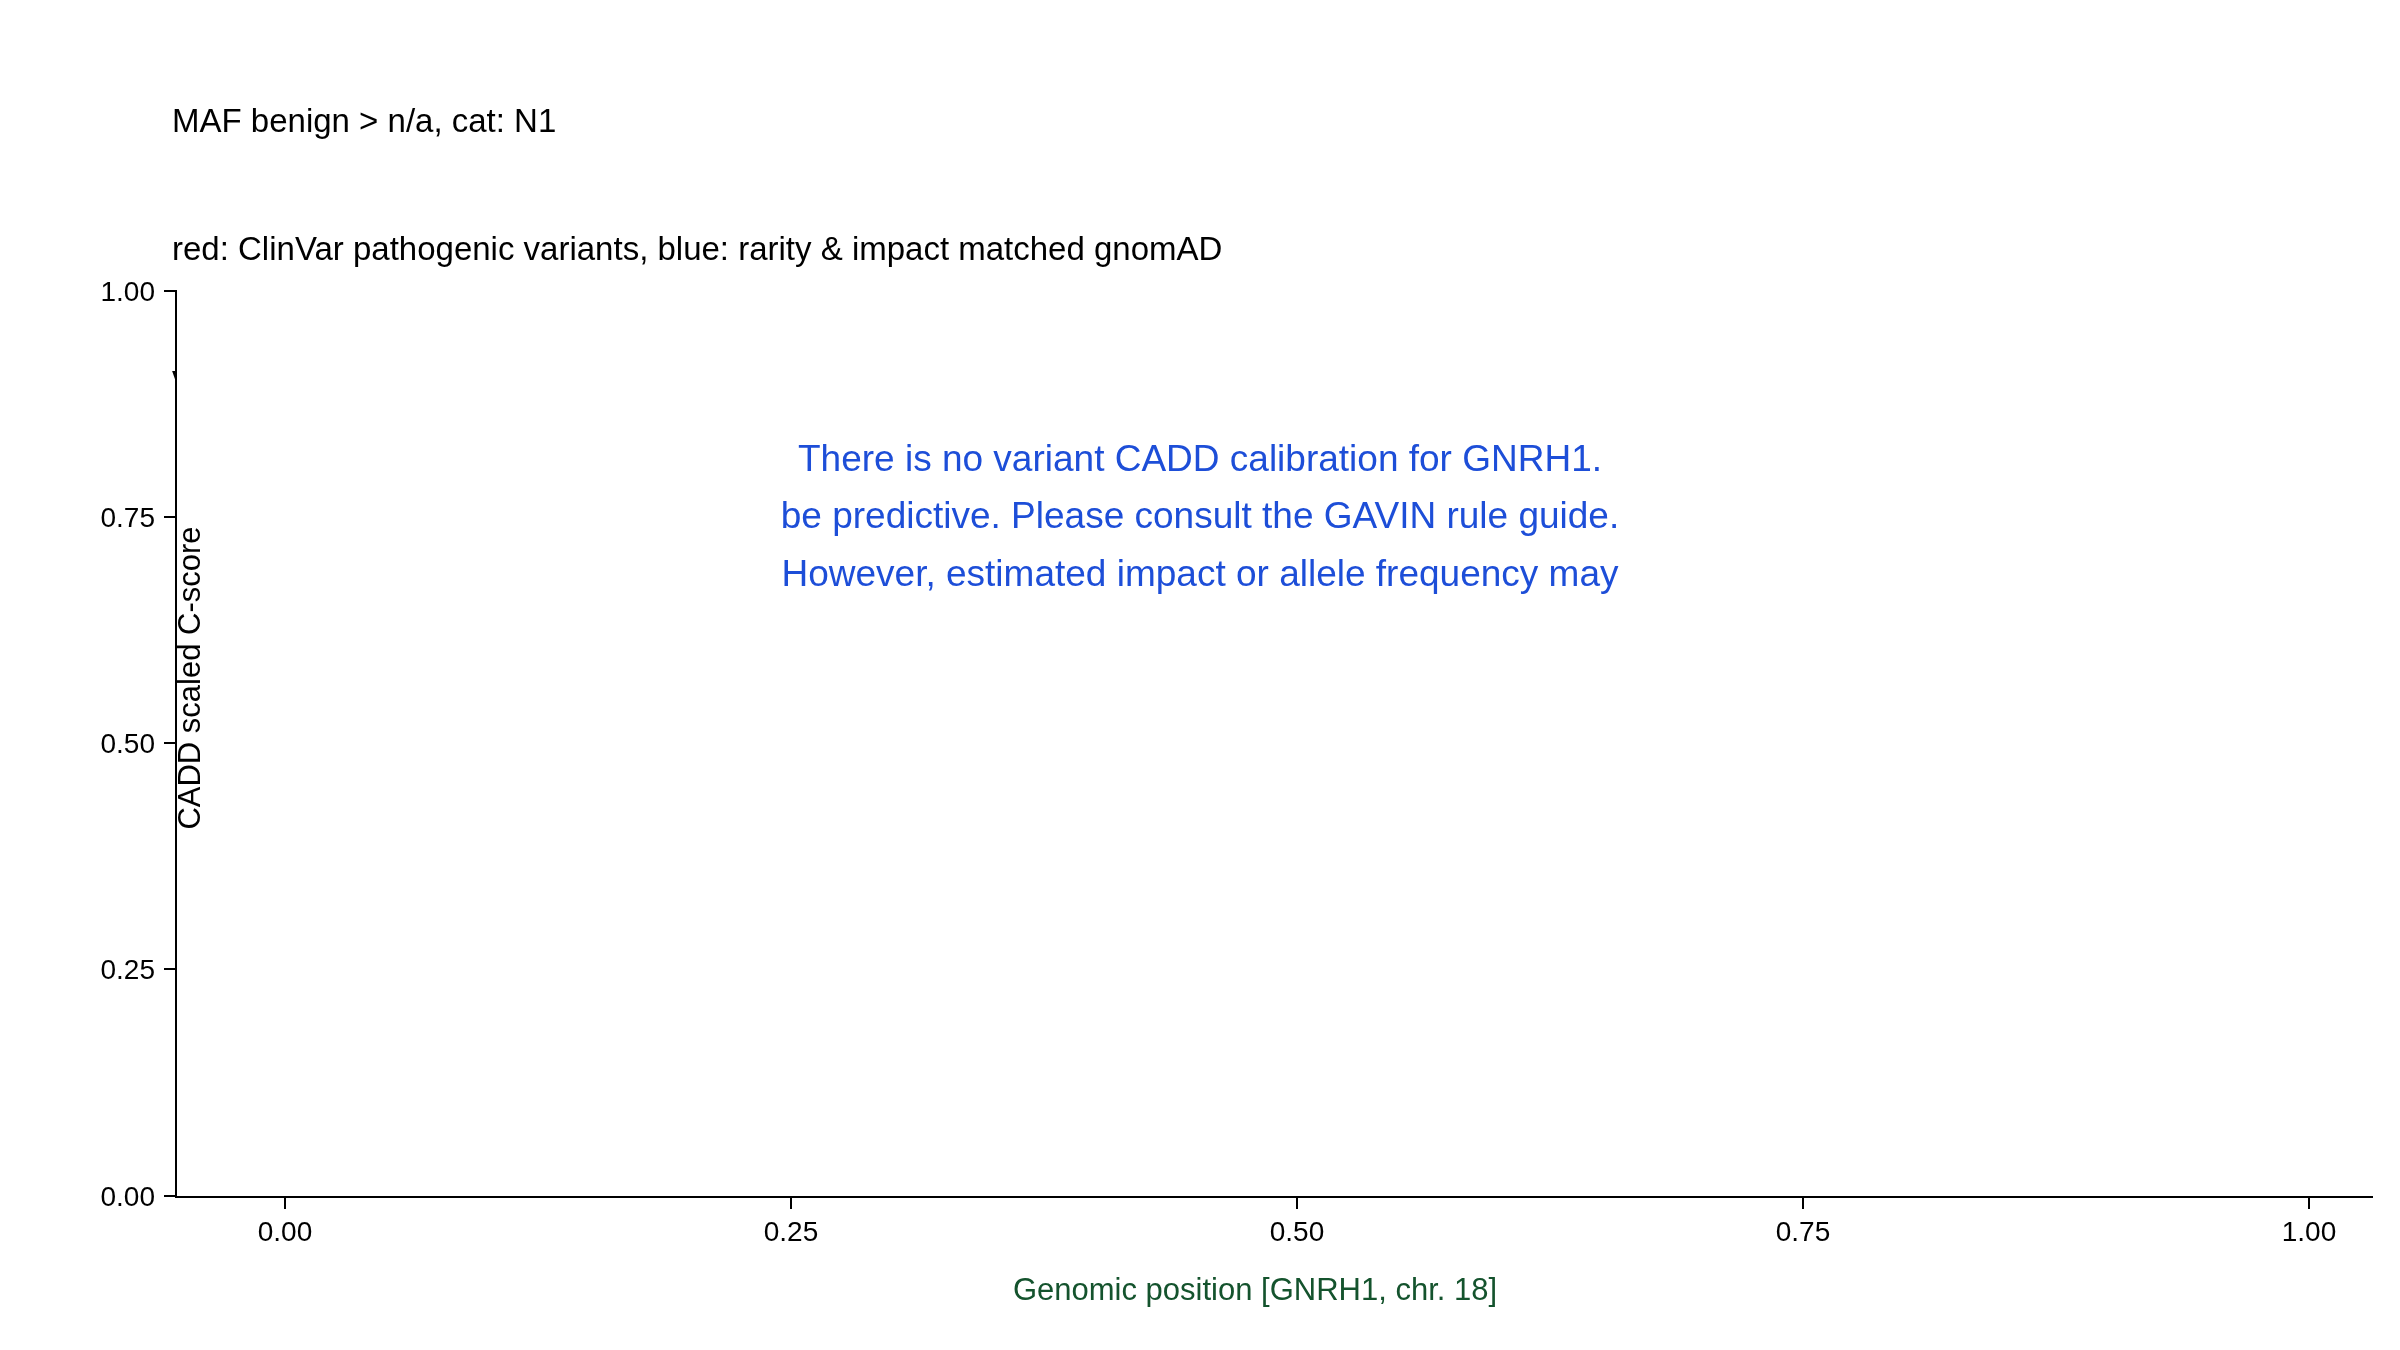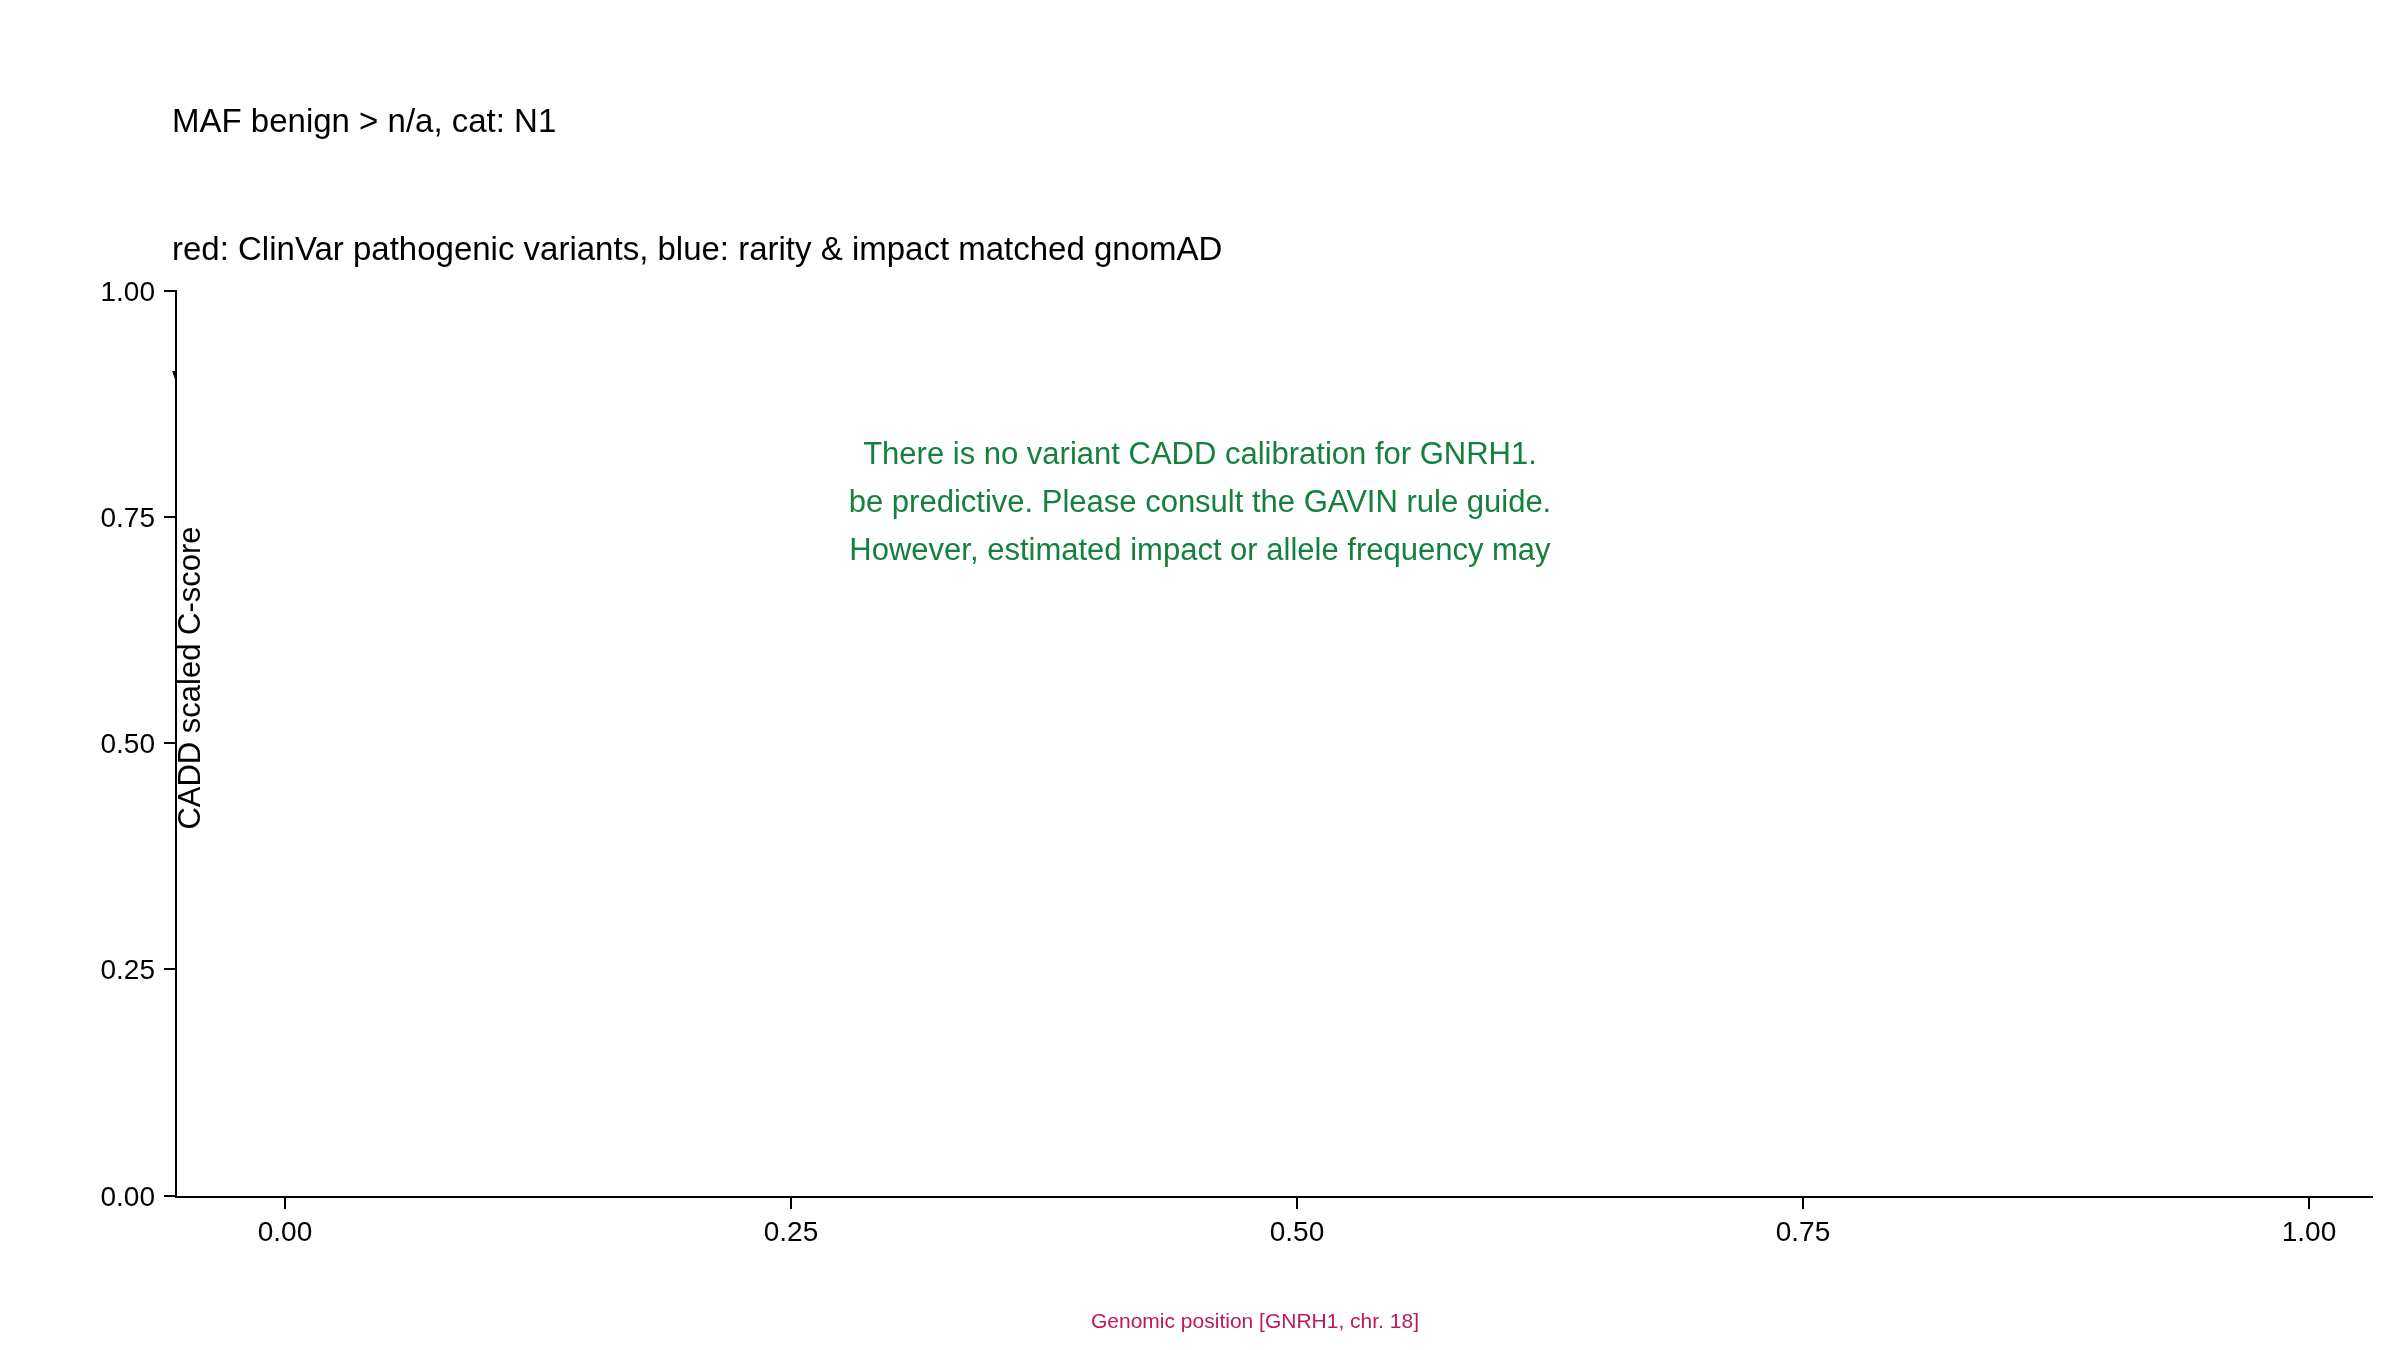--- a/index.html
+++ b/index.html
@@ -53,23 +53,22 @@
     color: #000000;
   }
 
   
   #x-axis-title {
     position: absolute;
     left: 170px;
     top: 1272px;
     width: 2170px;
     text-align: center;
-    font-size: 21px;
-    color: #be185d;
-    margin-top: 37px;
+    font-size: 31px;
+    color: #14532d;
   }
 
   
   #panel {
     position: absolute;
     left: 175px;
     top: 290px;
     width: 2198px;
     height: 905px;
     background: #ffffff;
@@ -125,23 +124,23 @@
     top: 1216px;
   }
 
   
   #panel-annotation {
     position: absolute;
     left: 600px;
     top: 430px;
     width: 1200px;
     text-align: center;
-    font-size: 31px;
+    font-size: 37px;
     line-height: 1.55;
-    color: #15803d;
+    color: #1d4ed8;
   }
   #panel-annotation .ann-line {
     display: block;
   }
 </style>
 </head>
 <body>
 
 <div id="title-block">
   <span class="title-line">MAF benign &gt; n/a, cat: N1</span>

